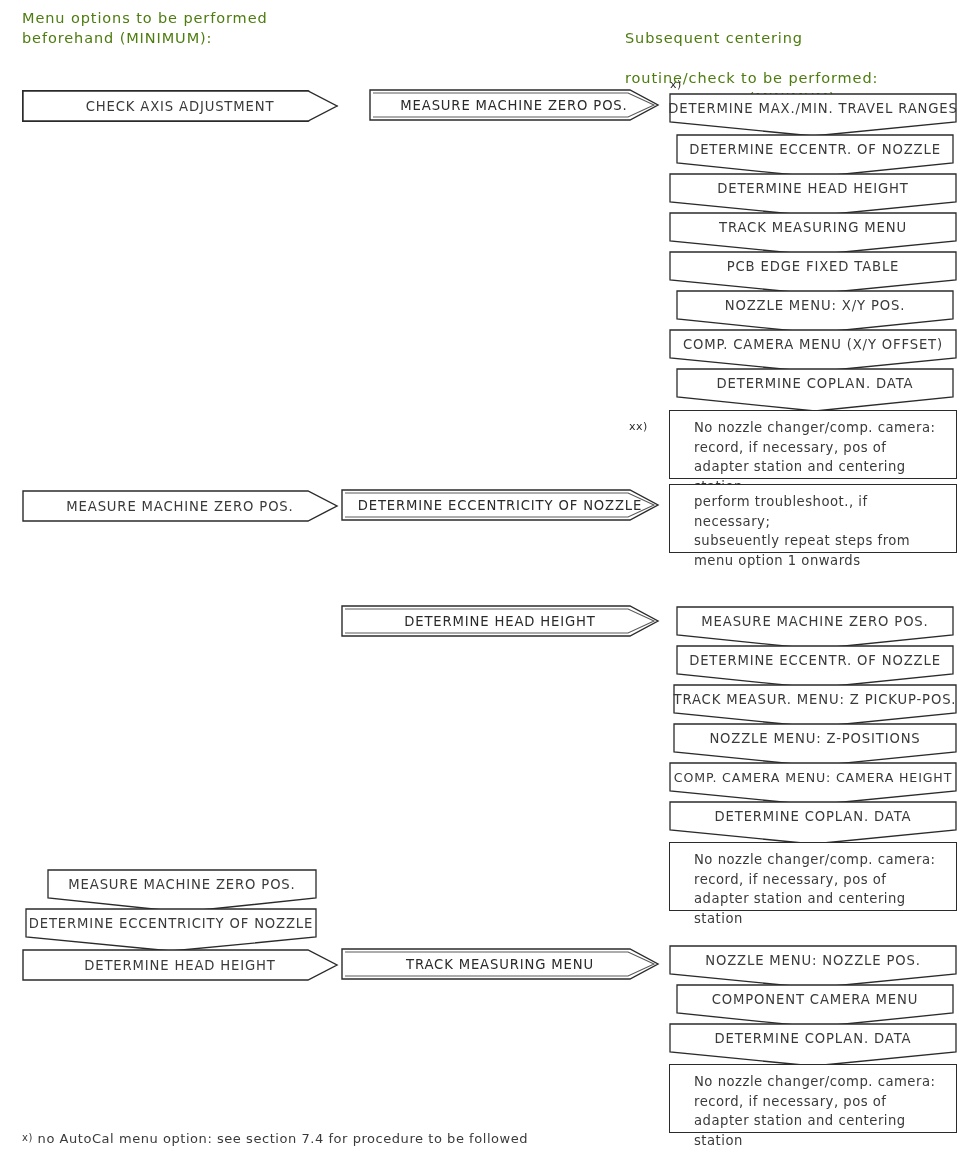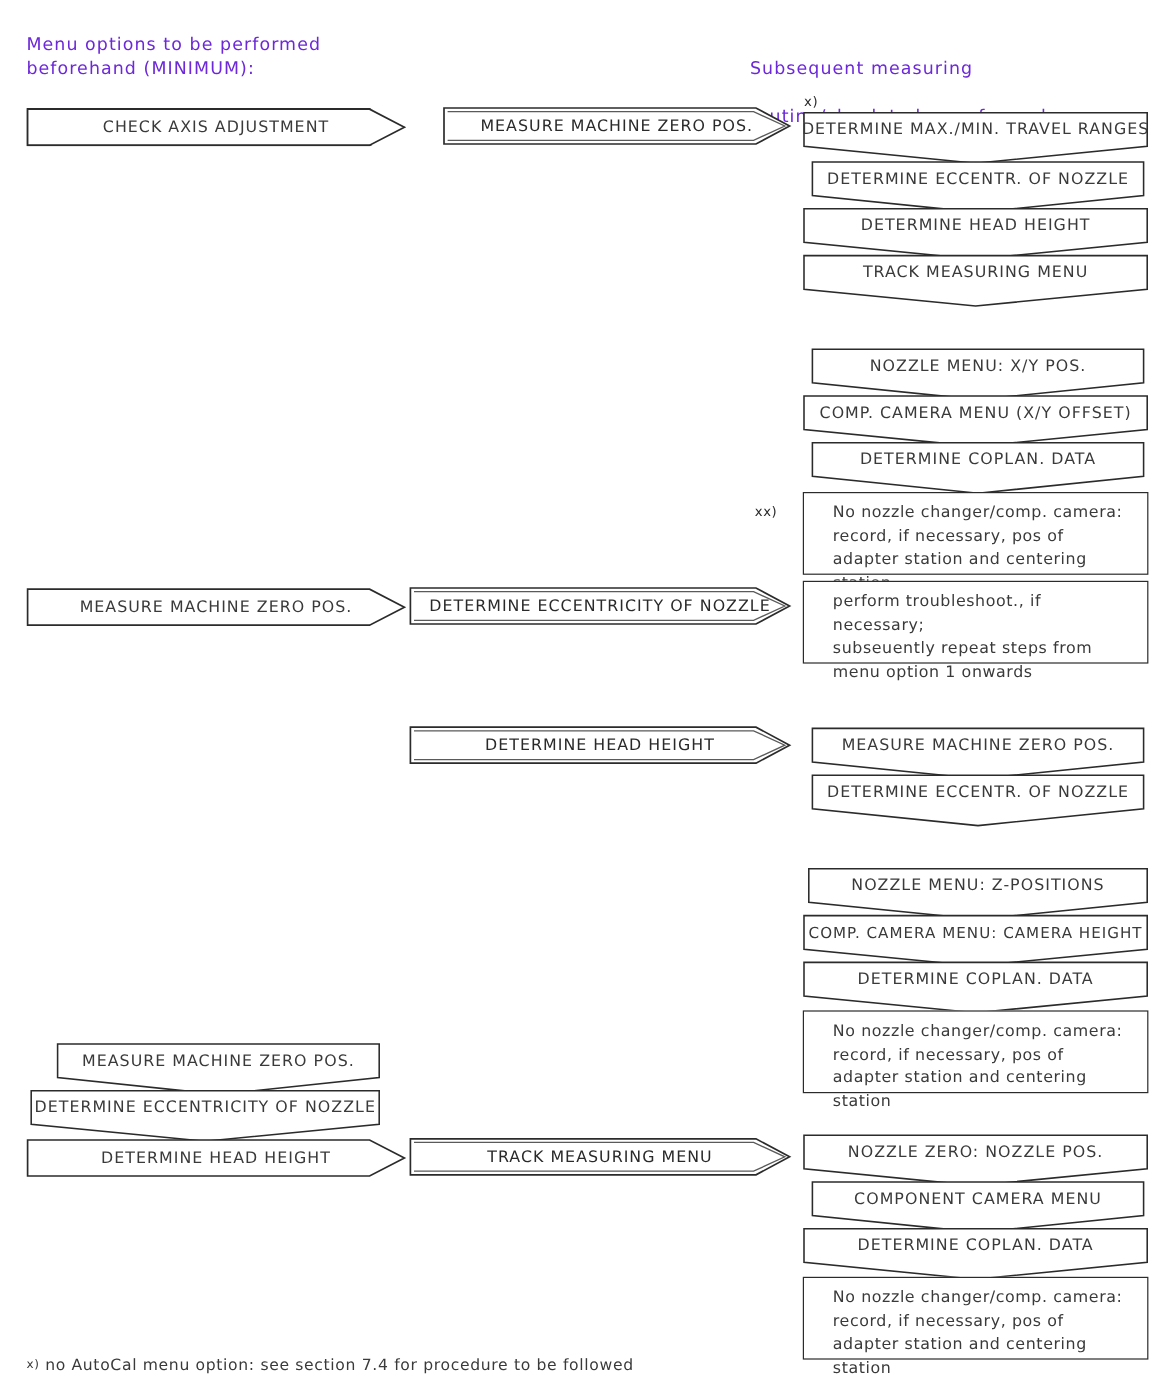--- a/index.html
+++ b/index.html
@@ -19,23 +19,22 @@
     overflow: hidden;
     background: #ffffff;
   }
 
   
   .col-head {
     position: absolute;
     font-size: 14.5px;
     line-height: 20px;
     letter-spacing: 0.9px;
-    color: #6d28d9;
+    color: #4d7c0f;
     white-space: pre-line;
-    margin-top: 20px;
   }
   .col-head.c1 { left: 22px;  top: 8px;  width: 330px; }
   .col-head.c2 { left: 372px; top: 8px;  width: 250px; }
   .col-head.c3 { left: 625px; top: 8px;  width: 340px; text-align: left; }
   .col-head .ctr { display: block; text-align: center; }
 
   .marker {
     position: absolute;
     font-size: 11px;
     letter-spacing: 0.5px;
@@ -109,21 +108,21 @@
   .footnote .sup { font-size: 10px; vertical-align: 2px; }
 </style>
 </head>
 <body>
 
 <div id="page">
 
   <div class="col-head c1">Menu options to be performed
 beforehand (MINIMUM):</div>
   <div class="col-head c3">
-    <span>Subsequent measuring</span><br>
+    <span>Subsequent centering</span><br>
     <span>routine/check to be performed:</span>
     <span class="ctr">(MINIMUM):</span>
   </div>
   <div class="marker" style="left:670px; top:78px;">x)</div>
 
   <div class="shape arrow" style="left:22px; top:90px; width:316px;">
     <div class="body"></div>
     <svg viewBox="0 0 316 32" preserveAspectRatio="none">
       <polygon points="1,1 286,1 315,16 286,31 1,31" fill="#fff" stroke="#2b2b2b" stroke-width="1.4"></polygon>
     </svg>
@@ -155,20 +154,26 @@
       <polygon points="1,1 287,1 287,29 144,43 1,29" fill="#fff" stroke="#2b2b2b" stroke-width="1.3"></polygon>
     </svg>
     <div class="txt">DETERMINE HEAD HEIGHT</div>
   </div>
   <div class="shape chev" style="left:669px; top:212px; width:288px;">
     <svg width="288" height="44" viewBox="0 0 288 44">
       <polygon points="1,1 287,1 287,29 144,43 1,29" fill="#fff" stroke="#2b2b2b" stroke-width="1.3"></polygon>
     </svg>
     <div class="txt">TRACK MEASURING MENU</div>
   </div>
+  <div class="shape chev" style="left:669px; top:251px; width:288px;">
+    <svg width="288" height="44" viewBox="0 0 288 44">
+      <polygon points="1,1 287,1 287,29 144,43 1,29" fill="#fff" stroke="#2b2b2b" stroke-width="1.3"></polygon>
+    </svg>
+    <div class="txt">PCB EDGE FIXED TABLE</div>
+  </div>
   <div class="shape chev" style="left:676px; top:290px; width:278px;">
     <svg width="278" height="44" viewBox="0 0 278 44">
       <polygon points="1,1 277,1 277,29 139,43 1,29" fill="#fff" stroke="#2b2b2b" stroke-width="1.3"></polygon>
     </svg>
     <div class="txt">NOZZLE MENU: X/Y POS.</div>
   </div>
   <div class="shape chev" style="left:669px; top:329px; width:288px;">
     <svg width="288" height="44" viewBox="0 0 288 44">
       <polygon points="1,1 287,1 287,29 144,43 1,29" fill="#fff" stroke="#2b2b2b" stroke-width="1.3"></polygon>
     </svg>
@@ -218,20 +223,26 @@
       <polygon points="1,1 277,1 277,29 139,43 1,29" fill="#fff" stroke="#2b2b2b" stroke-width="1.3"></polygon>
     </svg>
     <div class="txt">MEASURE MACHINE ZERO POS.</div>
   </div>
   <div class="shape chev" style="left:676px; top:645px; width:278px;">
     <svg width="278" height="44" viewBox="0 0 278 44">
       <polygon points="1,1 277,1 277,29 139,43 1,29" fill="#fff" stroke="#2b2b2b" stroke-width="1.3"></polygon>
     </svg>
     <div class="txt">DETERMINE ECCENTR. OF NOZZLE</div>
   </div>
+  <div class="shape chev" style="left:673px; top:684px; width:284px;">
+    <svg width="284" height="44" viewBox="0 0 284 44">
+      <polygon points="1,1 283,1 283,29 142,43 1,29" fill="#fff" stroke="#2b2b2b" stroke-width="1.3"></polygon>
+    </svg>
+    <div class="txt">TRACK MEASUR. MENU: Z PICKUP-POS.</div>
+  </div>
   <div class="shape chev" style="left:673px; top:723px; width:284px;">
     <svg width="284" height="44" viewBox="0 0 284 44">
       <polygon points="1,1 283,1 283,29 142,43 1,29" fill="#fff" stroke="#2b2b2b" stroke-width="1.3"></polygon>
     </svg>
     <div class="txt">NOZZLE MENU: Z-POSITIONS</div>
   </div>
   <div class="shape chev" style="left:669px; top:762px; width:288px;">
     <svg width="288" height="44" viewBox="0 0 288 44">
       <polygon points="1,1 287,1 287,29 144,43 1,29" fill="#fff" stroke="#2b2b2b" stroke-width="1.3"></polygon>
     </svg>
@@ -272,21 +283,21 @@
       <polygon points="2,2 290,2 318,17 290,32 2,32" fill="#fff" stroke="#2b2b2b" stroke-width="1.4"></polygon>
       <polyline points="5,5 288,5 314,17 288,29 5,29" fill="none" stroke="#5a5a5a" stroke-width="1.1"></polyline>
     </svg>
     <div class="txt" style="height:34px;">TRACK MEASURING MENU</div>
   </div>
 
   <div class="shape chev" style="left:669px; top:945px; width:288px;">
     <svg width="288" height="44" viewBox="0 0 288 44">
       <polygon points="1,1 287,1 287,29 144,43 1,29" fill="#fff" stroke="#2b2b2b" stroke-width="1.3"></polygon>
     </svg>
-    <div class="txt">NOZZLE ZERO: NOZZLE POS.</div>
+    <div class="txt">NOZZLE MENU: NOZZLE POS.</div>
   </div>
   <div class="shape chev" style="left:676px; top:984px; width:278px;">
     <svg width="278" height="44" viewBox="0 0 278 44">
       <polygon points="1,1 277,1 277,29 139,43 1,29" fill="#fff" stroke="#2b2b2b" stroke-width="1.3"></polygon>
     </svg>
     <div class="txt">COMPONENT CAMERA MENU</div>
   </div>
   <div class="shape chev" style="left:669px; top:1023px; width:288px;">
     <svg width="288" height="44" viewBox="0 0 288 44">
       <polygon points="1,1 287,1 287,29 144,43 1,29" fill="#fff" stroke="#2b2b2b" stroke-width="1.3"></polygon>

